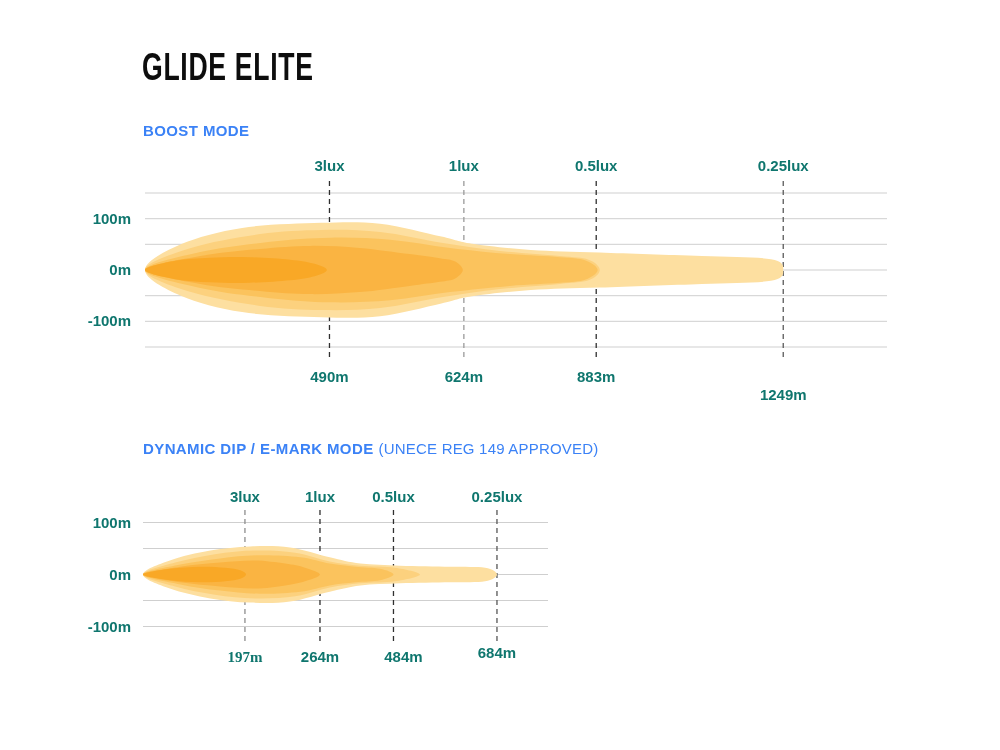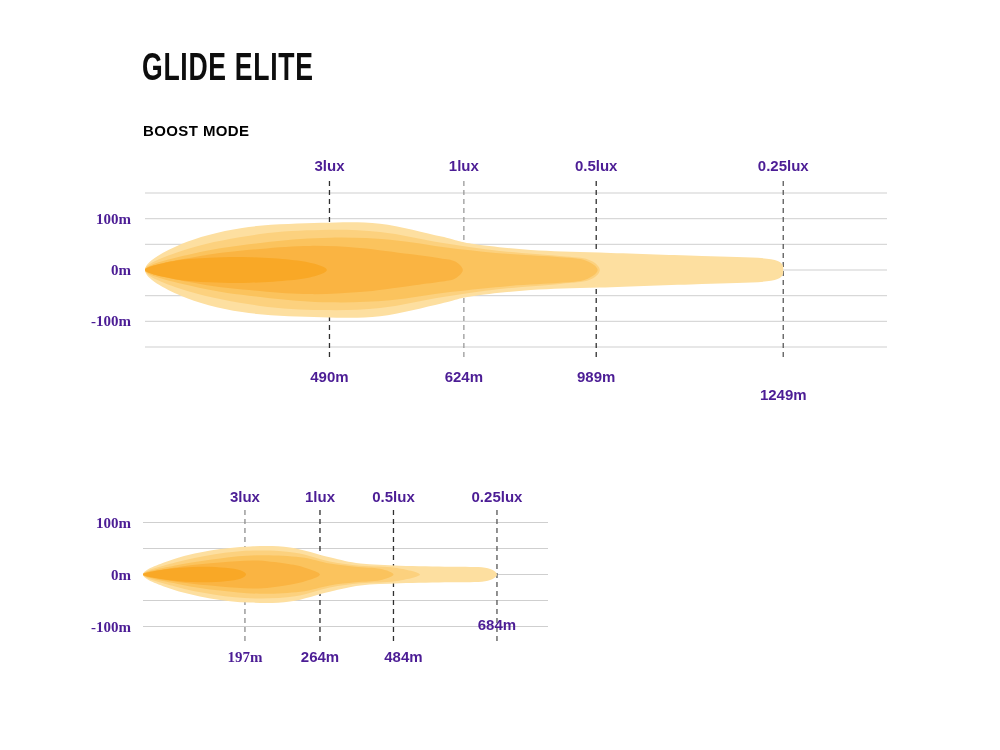--- a/index.html
+++ b/index.html
@@ -8,29 +8,29 @@
     font-family:"Liberation Sans", sans-serif;color:#111;
   }
   #scene{position:absolute;left:0;top:0;}
   .page-title{
     position:absolute;left:142px;top:48px;
     font-size:38px;font-weight:700;letter-spacing:1px;line-height:1;
     transform:scaleX(0.70);transform-origin:left top;white-space:nowrap;color:#0d0d0d;
   }
   .chart-heading{
     position:absolute;font-size:15px;font-weight:700;letter-spacing:.4px;
-    line-height:18px;white-space:nowrap;color:#000000;
+    line-height:18px;white-space:nowrap;color:#3b82f6;
   }
   .chart-heading .suffix{font-weight:400;margin-left:5px;letter-spacing:.2px;}
   .lbl{
     position:absolute;font-size:15px;font-weight:700;line-height:18px;
-    white-space:nowrap;color:#4c1d95;
+    white-space:nowrap;color:#0f766e;
   }
   .lbl.center{transform:translateX(-50%);}
-  .lbl.right{transform:translateX(-100%);font-family:Liberation Serif, serif;}
+  .lbl.right{transform:translateX(-100%);}
 </style>
 </head>
 <body>
 
 <div id="page">
   <svg id="scene" width="1000" height="750" viewBox="0 0 1000 750">
       <g>
         <line x1="145" y1="193" x2="887" y2="193" stroke="#cfcfcf" stroke-width="1"></line>
         <line x1="145" y1="218.7" x2="887" y2="218.7" stroke="#cfcfcf" stroke-width="1"></line>
         <line x1="145" y1="244.3" x2="887" y2="244.3" stroke="#cfcfcf" stroke-width="1"></line>
@@ -65,35 +65,38 @@
         <path d="M143.0,574.5 C143.0,572.6 160.4,570.1 169.9,568.8 C179.4,567.5 190.7,566.9 199.9,566.7 C209.2,566.5 218.6,567.1 225.3,567.7 C232.0,568.3 236.8,569.2 240.3,570.3 C243.7,571.5 246.0,573.1 246.0,574.5 C246.0,575.9 243.7,577.5 240.3,578.7 C236.8,579.8 232.0,580.7 225.3,581.3 C218.6,581.9 209.2,582.5 199.9,582.3 C190.7,582.1 179.4,581.5 169.9,580.2 C160.4,578.9 143.0,576.4 143.0,574.5 Z" fill="#F9A826"></path>
       </g>
     </svg>
 
   <div class="page-title">GLIDE ELITE</div>
 
   <div class="chart-heading" style="left:143px;top:122px;">
     <span>BOOST MODE</span>
   </div>
 
+  <div class="chart-heading" style="left:143px;top:440px;">
+    <span>DYNAMIC DIP / E-MARK MODE</span><span class="suffix">(UNECE REG 149 APPROVED)</span>
+  </div>
 <div class="lbl center" style="left: 329.471px; top: 157px;">3lux</div>
     <div class="lbl center" style="left: 329.471px; top: 368px;">490m</div>
     <div class="lbl center" style="left: 463.864px; top: 157px;">1lux</div>
     <div class="lbl center" style="left: 463.864px; top: 368px; text-align: center;">624m</div>
     <div class="lbl center" style="left: 596.213px; top: 157px;">0.5lux</div>
-    <div class="lbl center" style="left: 596.213px; top: 368px;">989m</div>
+    <div class="lbl center" style="left: 596.213px; top: 368px;">883m</div>
     <div class="lbl center" style="left: 783.239px; top: 157px;">0.25lux</div>
     <div class="lbl center" style="left: 783.239px; top: 368px; margin-top: 18px;">1249m</div>
     <div class="lbl right" style="left: 131px; top: 209.7px;">100m</div>
     <div class="lbl right" style="left: 131px; top: 261px;">0m</div>
     <div class="lbl right" style="left: 131px; top: 312.3px;">-100m</div>
     <div class="lbl center" style="left: 244.947px; top: 488px;">3lux</div>
     <div class="lbl center" style="left: 244.947px; top: 648px; font-family: Liberation Serif, serif;">197m</div>
     <div class="lbl center" style="left: 319.985px; top: 488px;">1lux</div>
     <div class="lbl center" style="left: 319.985px; top: 648px;">264m</div>
     <div class="lbl center" style="left: 393.47px; top: 488px;">0.5lux</div>
     <div class="lbl center" style="left: 393.47px; top: 648px; margin-left: 10px;">484m</div>
     <div class="lbl center" style="left: 496.97px; top: 488px;">0.25lux</div>
-    <div class="lbl center" style="left: 496.97px; top: 616px;">684m</div>
+    <div class="lbl center" style="left: 496.97px; top: 644px;">684m</div>
     <div class="lbl right" style="left: 131px; top: 513.5px;">100m</div>
     <div class="lbl right" style="left: 131px; top: 565.5px;">0m</div>
     <div class="lbl right" style="left: 131px; top: 617.5px;">-100m</div>
   </div>
 
 </body></html>

